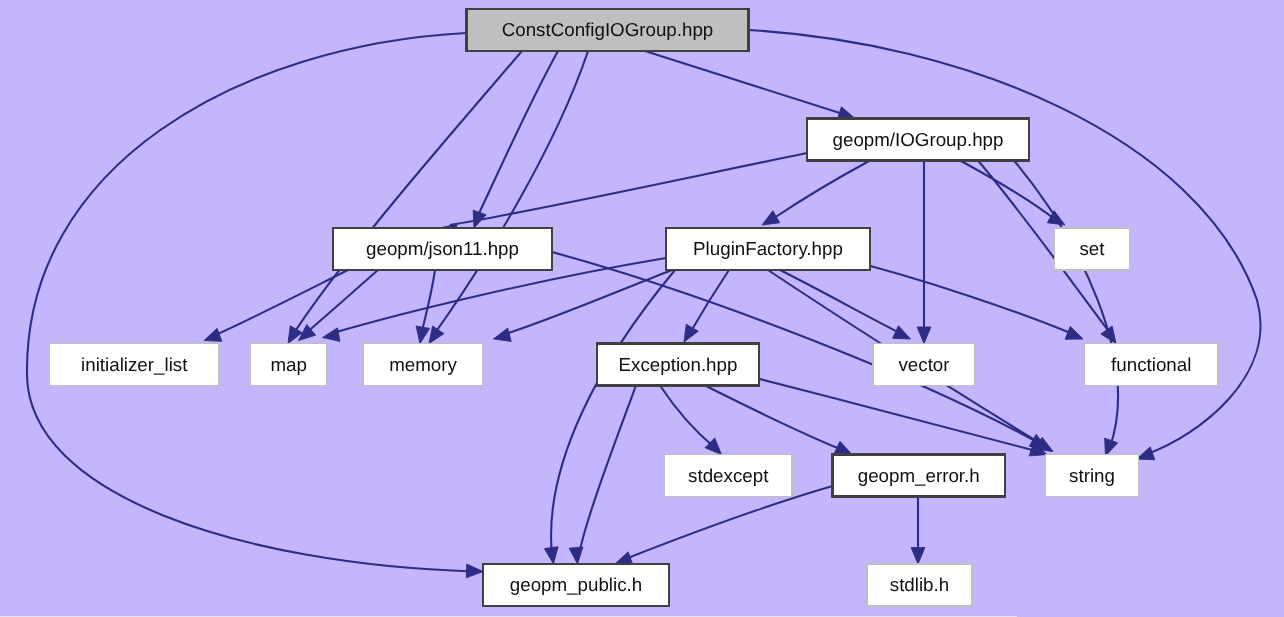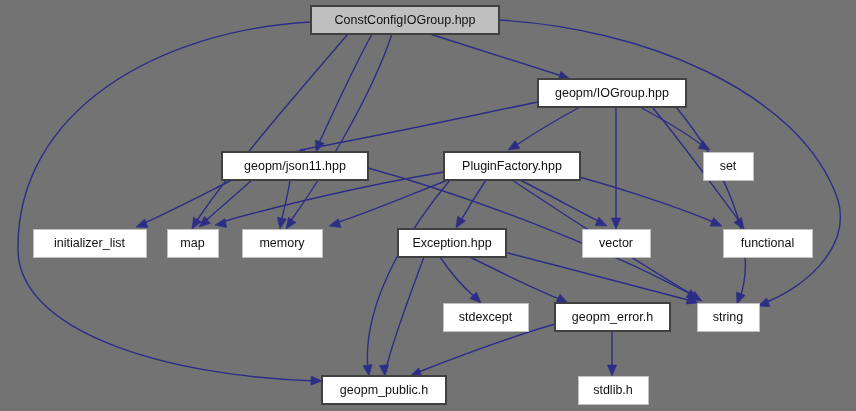--- a/index.html
+++ b/index.html
@@ -4,21 +4,21 @@
 <style>
   html, body {
     margin: 0;
     padding: 0;
     background: #ffffff;
   }
   #graph-root {
     position: relative;
     width: 856px;
     height: 411px;
-    background: #737373;
+    background: #c4b5fd;
     font-family: "Liberation Sans", sans-serif;
     overflow: hidden;
   }
   svg#dep-graph {
     display: block;
     width: 856px;
     height: 411px;
   }
   .edge-path {
     fill: none;

